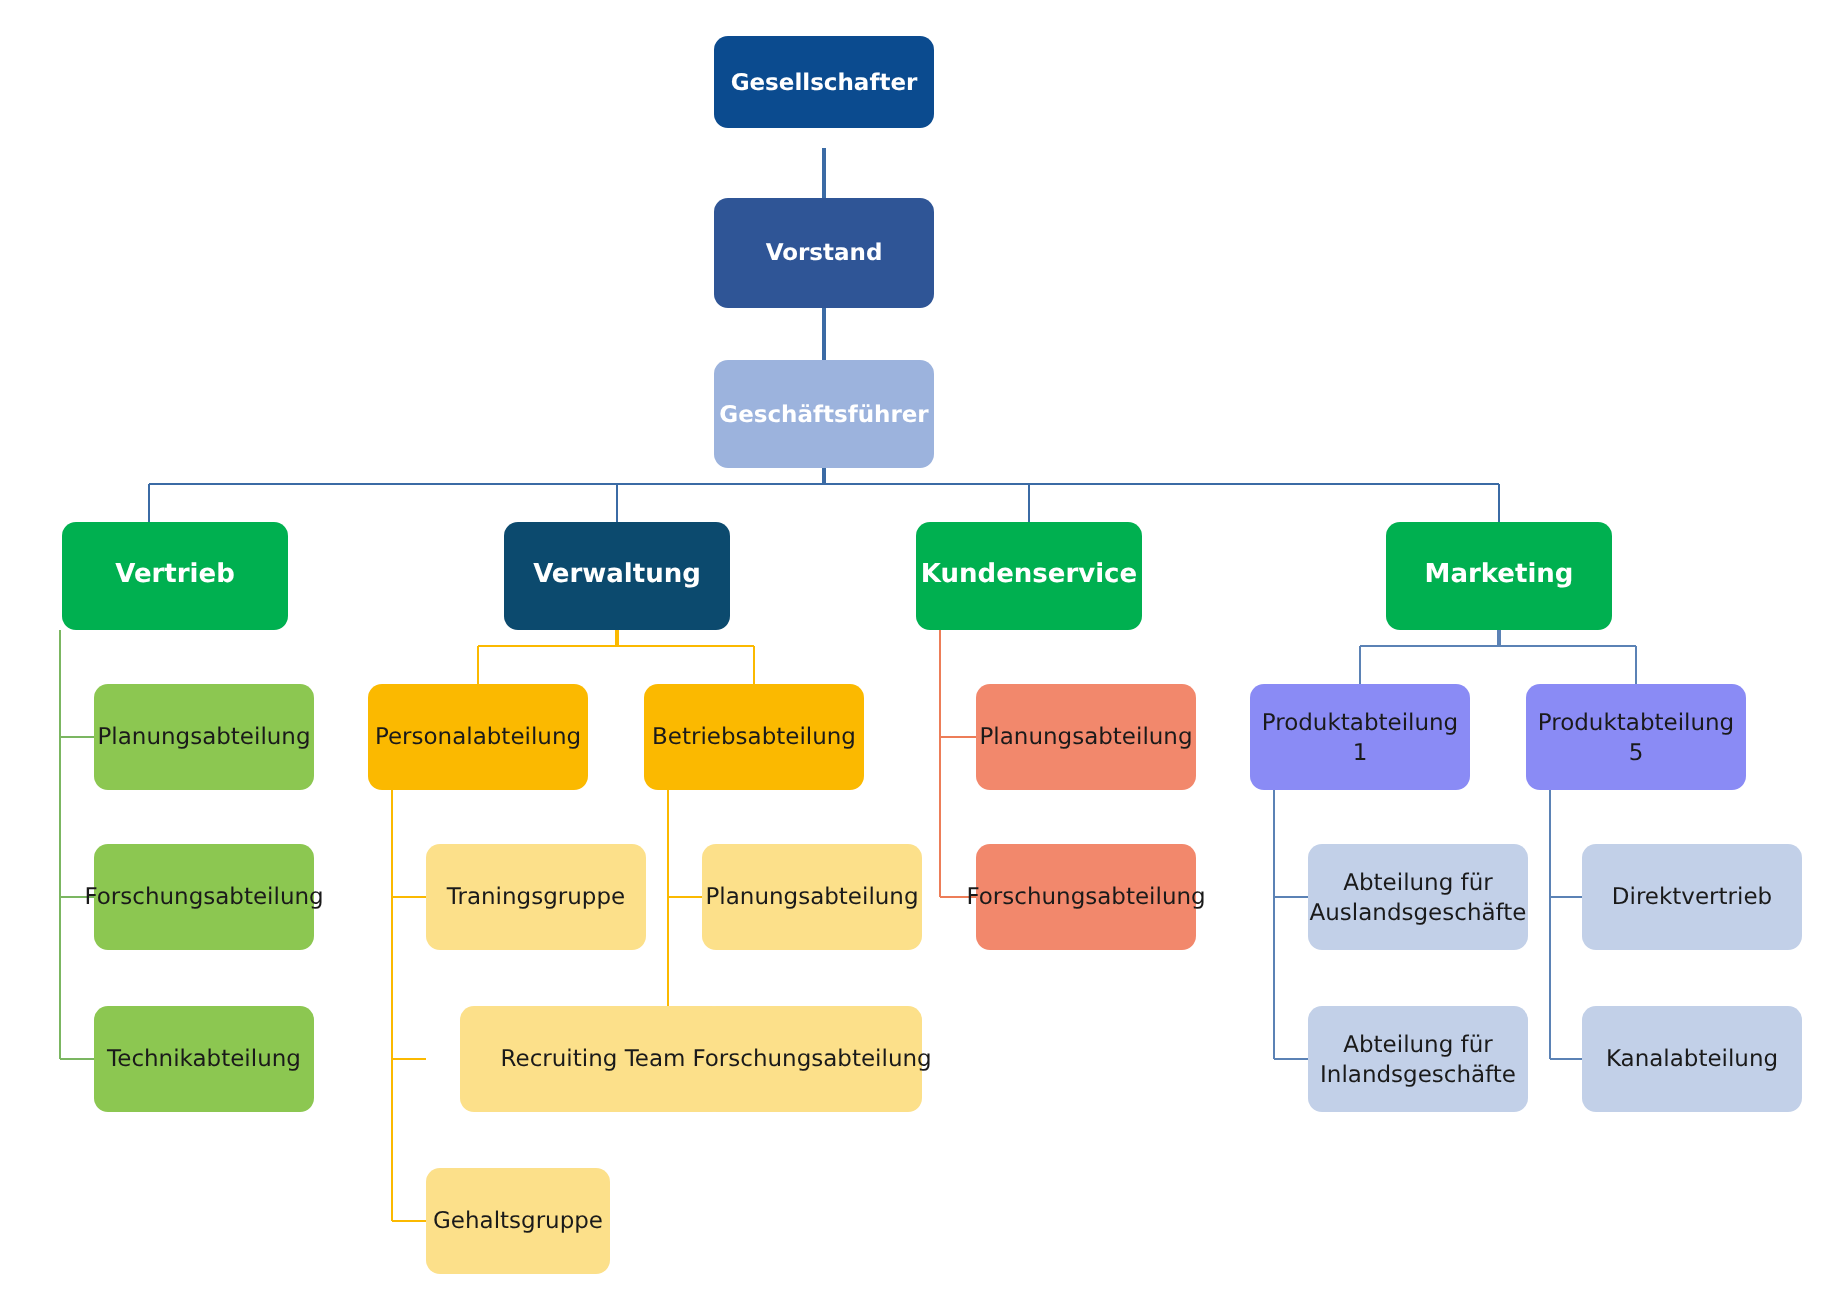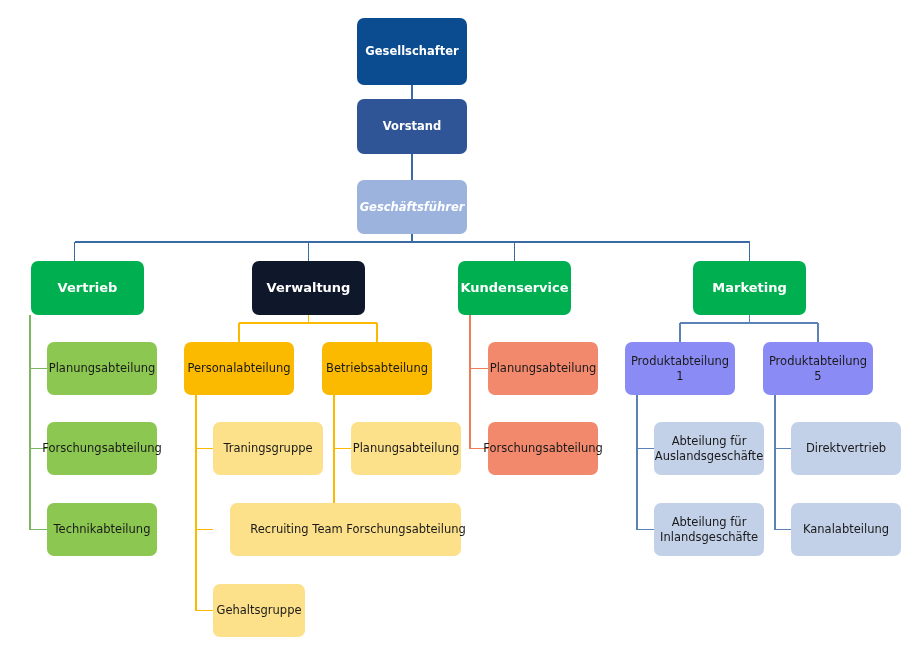--- a/index.html
+++ b/index.html
@@ -65,33 +65,33 @@
       <line x1="680" y1="323" x2="680" y2="342" stroke="#5b82b5" stroke-width="1.3" shape-rendering="crispEdges"></line>
       <line x1="818" y1="323" x2="818" y2="342" stroke="#5b82b5" stroke-width="1.3" shape-rendering="crispEdges"></line>
       <line x1="637" y1="395" x2="637" y2="529.5" stroke="#5b82b5" stroke-width="1.3" shape-rendering="crispEdges"></line>
       <line x1="637" y1="448.5" x2="654" y2="448.5" stroke="#5b82b5" stroke-width="1.3" shape-rendering="crispEdges"></line>
       <line x1="637" y1="529.5" x2="654" y2="529.5" stroke="#5b82b5" stroke-width="1.3" shape-rendering="crispEdges"></line>
       <line x1="775" y1="395" x2="775" y2="529.5" stroke="#5b82b5" stroke-width="1.3" shape-rendering="crispEdges"></line>
       <line x1="775" y1="448.5" x2="791" y2="448.5" stroke="#5b82b5" stroke-width="1.3" shape-rendering="crispEdges"></line>
       <line x1="775" y1="529.5" x2="791" y2="529.5" stroke="#5b82b5" stroke-width="1.3" shape-rendering="crispEdges"></line>
     </svg>
   <div id="node-layer">
-      <div class="node lvl-root" style="left: 357px; top: 18px; width: 110px; height: 67px; background: rgb(11, 75, 143);">
+      <div class="node lvl-root" style="left: 357px; top: 18px; width: 110px; height: 46px; background: rgb(11, 75, 143);">
         <span class="lbl">Gesellschafter</span>
       </div>
       <div class="node lvl-board" style="left: 357px; top: 99px; width: 110px; height: 55px; background: rgb(47, 85, 150);">
         <span class="lbl">Vorstand</span>
       </div>
-      <div class="node lvl-ceo" style="left: 357px; top: 180px; width: 110px; height: 54px; background: rgb(156, 179, 221); font-style: italic;">
+      <div class="node lvl-ceo" style="left: 357px; top: 180px; width: 110px; height: 54px; background: rgb(156, 179, 221);">
         <span class="lbl">Geschäftsführer</span>
       </div>
       <div class="node lvl-dept" style="left: 18px; top: 261px; width: 113px; height: 54px; background: rgb(0, 176, 80); margin-left: 13px;">
         <span class="lbl">Vertrieb</span>
       </div>
-      <div class="node lvl-dept" style="left: 252px; top: 261px; width: 113px; height: 54px; background: #0f172a;">
+      <div class="node lvl-dept" style="left: 252px; top: 261px; width: 113px; height: 54px; background: #0c4a6e;">
         <span class="lbl">Verwaltung</span>
       </div>
       <div class="node lvl-dept" style="left: 458px; top: 261px; width: 113px; height: 54px; background: rgb(0, 176, 80);">
         <span class="lbl">Kundenservice</span>
       </div>
       <div class="node lvl-dept" style="left: 693px; top: 261px; width: 113px; height: 54px; background: rgb(0, 176, 80);">
         <span class="lbl">Marketing</span>
       </div>
       <div class="node lvl-sub" style="left: 47px; top: 342px; width: 110px; height: 53px; background: rgb(140, 199, 81);">
         <span class="lbl">Planungsabteilung</span>

